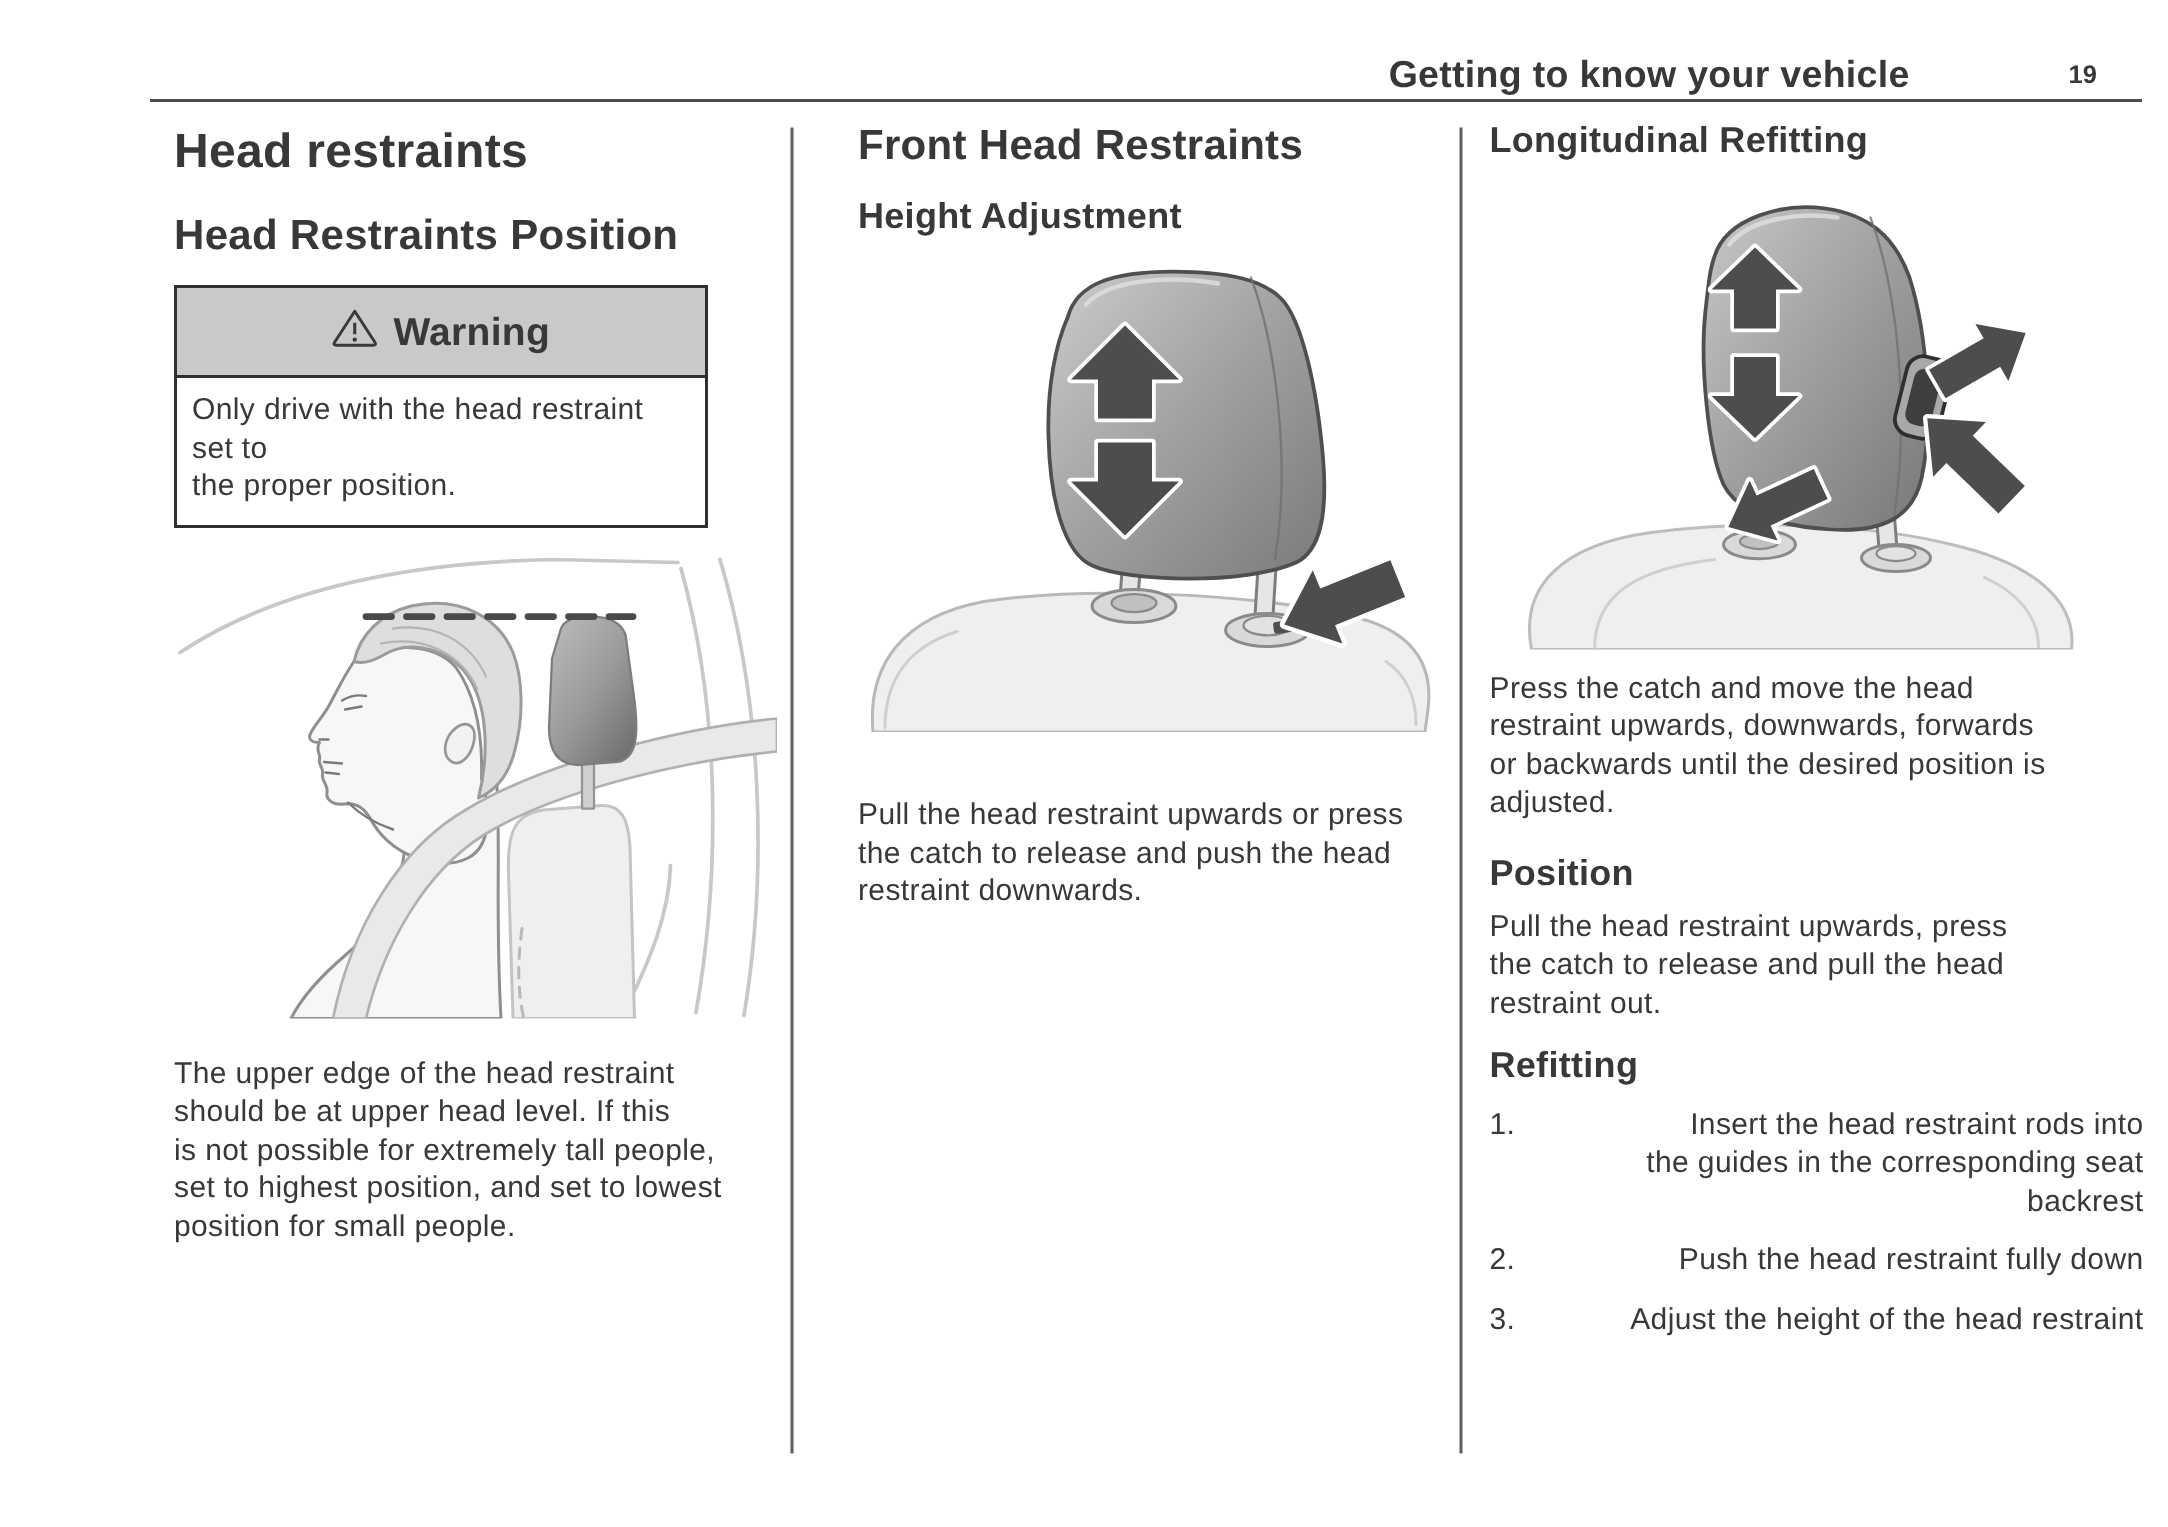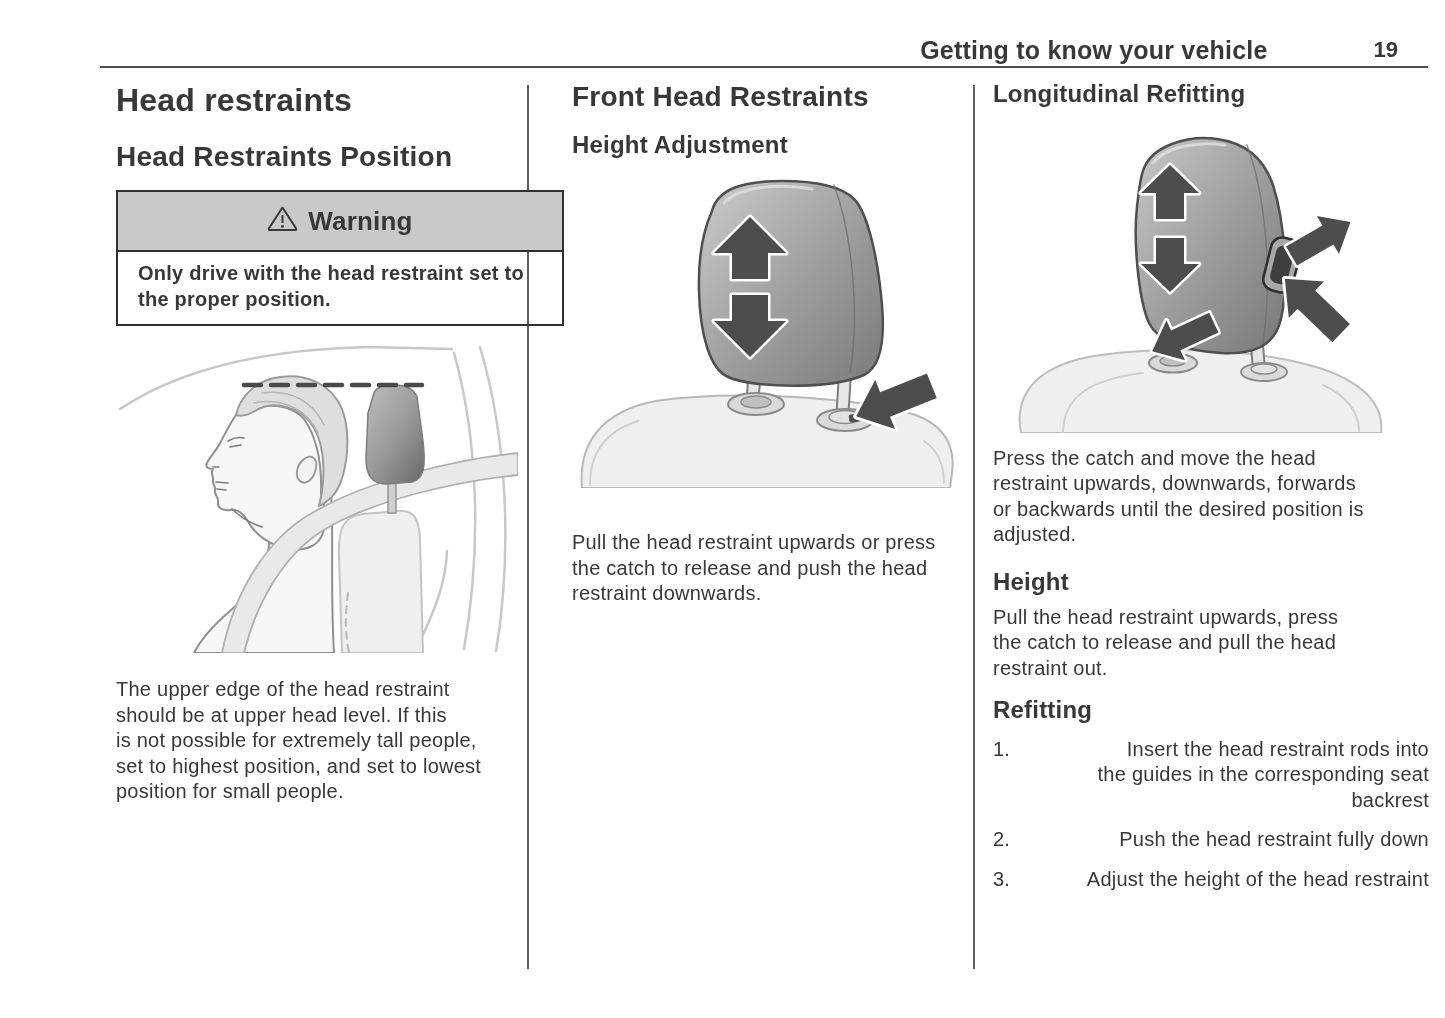--- a/index.html
+++ b/index.html
@@ -6,42 +6,42 @@
   body{width:1445px;height:1018px;overflow:hidden;
        font-family:"Liberation Sans","DejaVu Sans",sans-serif;
        color:var(--text,#383838);}
   .page{position:relative;width:1445px;height:1018px;background:#fff;}
 
   
   .page-header{position:absolute;left:100px;top:34px;width:1328px;height:32px;
     border-bottom:2.5px solid var(--header-rule,#4e4e4e);
     display:flex;justify-content:flex-end;align-items:center;}
   .page-header .htitle{font-size:25px;font-weight:bold;letter-spacing:.2px;}
-  .page-header .hnum{font-size:22px;font-weight:bold;margin-left:106px;margin-right:30px;}
+  .page-header .hnum{font-size:17px;font-weight:bold;margin-left:106px;margin-right:30px;}
 
   
   .col{position:absolute;top:80px;}
   .col-left{left:116px;width:414px;}
   .col-mid{left:549px;width:402px;margin-left:23px;}
   .col-right{left:993px;width:436px;}
   .vdivider{position:absolute;top:85px;height:884px;width:2px;background:var(--divider,#5f5f5f);}
   .vd1{left:527px;} .vd2{left:973px;}
 
   h1.chapter{font-size:32px;font-weight:bold;margin:2px 0 21px 0;line-height:1.15;letter-spacing:.2px;}
   h2.section{font-size:28px;font-weight:bold;margin:0 0 17px 0;line-height:1.2;letter-spacing:.2px;}
   h3.subsection{font-size:24px;font-weight:bold;margin:0 0 14px 0;line-height:1.2;letter-spacing:.2px;}
   p.body{font-size:20px;line-height:25.5px;letter-spacing:.25px;margin:0;white-space:pre-line;}
 
   
-  .warnbox{border:2px solid var(--box-border,#2f2f2f);margin:0 0 15px 0;width:448px;box-sizing:border-box;}
+  .warnbox{border:2px solid var(--box-border,#2f2f2f);margin:0 0 15px 0;width:356px;box-sizing:border-box;}
   .warnbox .bar{background:var(--warning-header-bg,#c9c9c9);
     border-bottom:2px solid var(--box-border,#2f2f2f);
     height:58px;display:flex;align-items:center;justify-content:center;gap:10px;}
   .warnbox .bar .wtitle{font-size:26px;font-weight:bold;letter-spacing:.2px;}
-  .warnbox .wbody{padding:9px 10px 12px 20px;font-weight:bold;}
+  .warnbox .wbody{padding:9px 10px 12px 10px;}
 
   figure{margin:0;padding:0;}
   .fig1{margin:0 0 20px 0;}
   .fig2{margin:0 0 38px 0;}
   .fig3{margin:0 0 9px 0;}
 
   
   .col-right p.lead{margin-bottom:20px;}
   .col-right h3.mid{margin:0 0 8px 0;}
   .col-right p.removal{margin-bottom:15px;}
@@ -241,21 +241,21 @@
         <polygon class="fig-arrow" points="0,-34 22,-8 11,-8 11,34 -11,34 -11,-8 -22,-8" transform="translate(320,183) rotate(-46) scale(1.15)"></polygon>
         <polygon class="fig-arrow" points="0,-34 22,-8 11,-8 11,34 -11,34 -11,-8 -22,-8" transform="translate(190,214) rotate(-115) scale(1.0)"></polygon>
       </svg>
     </figure>
 
     <p class="body lead">Press the catch and move the head
 restraint upwards, downwards, forwards
 or backwards until the desired position is
 adjusted.</p>
 
-    <h3 class="subsection mid">Height</h3>
+    <h3 class="subsection mid">Position</h3>
     <p class="body removal">Pull the head restraint upwards, press
 the catch to release and pull the head
 restraint out.</p>
 
     <h3 class="subsection refit">Refitting</h3>
     <ol class="steps">
       <li>
         <span class="num">1.</span>
         <span class="stext">Insert the head restraint rods into
 the guides in the corresponding seat

